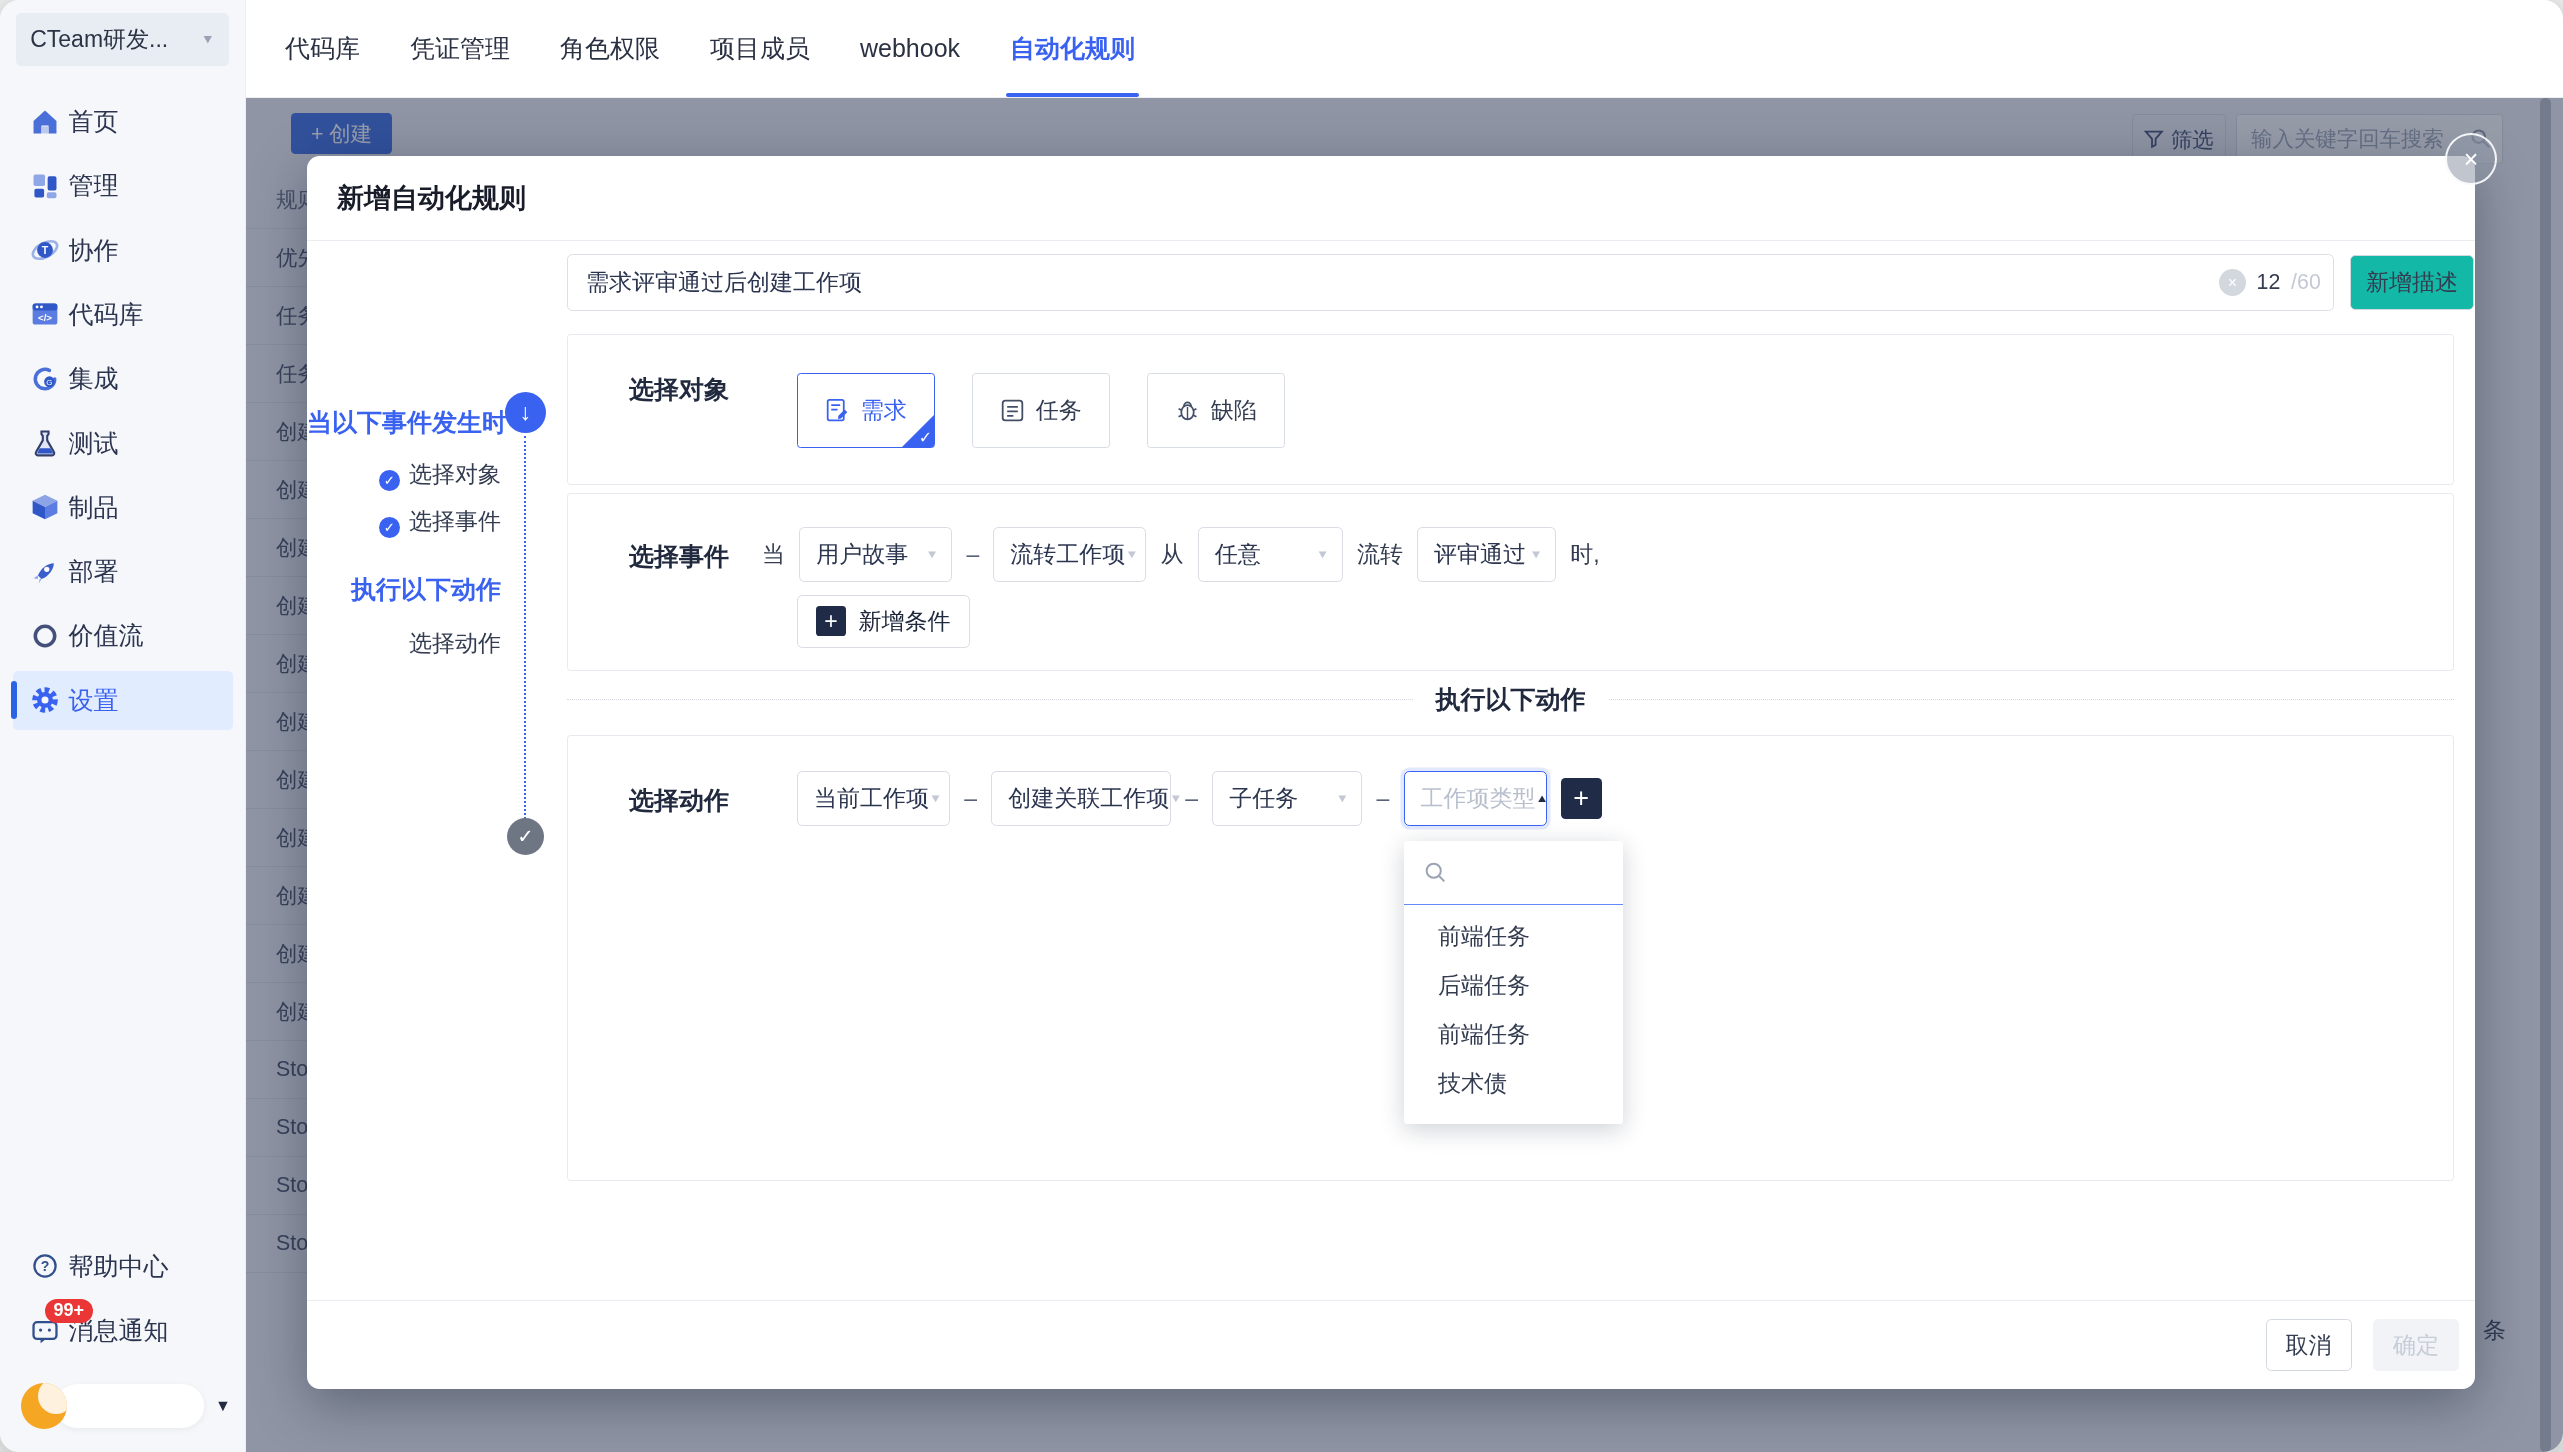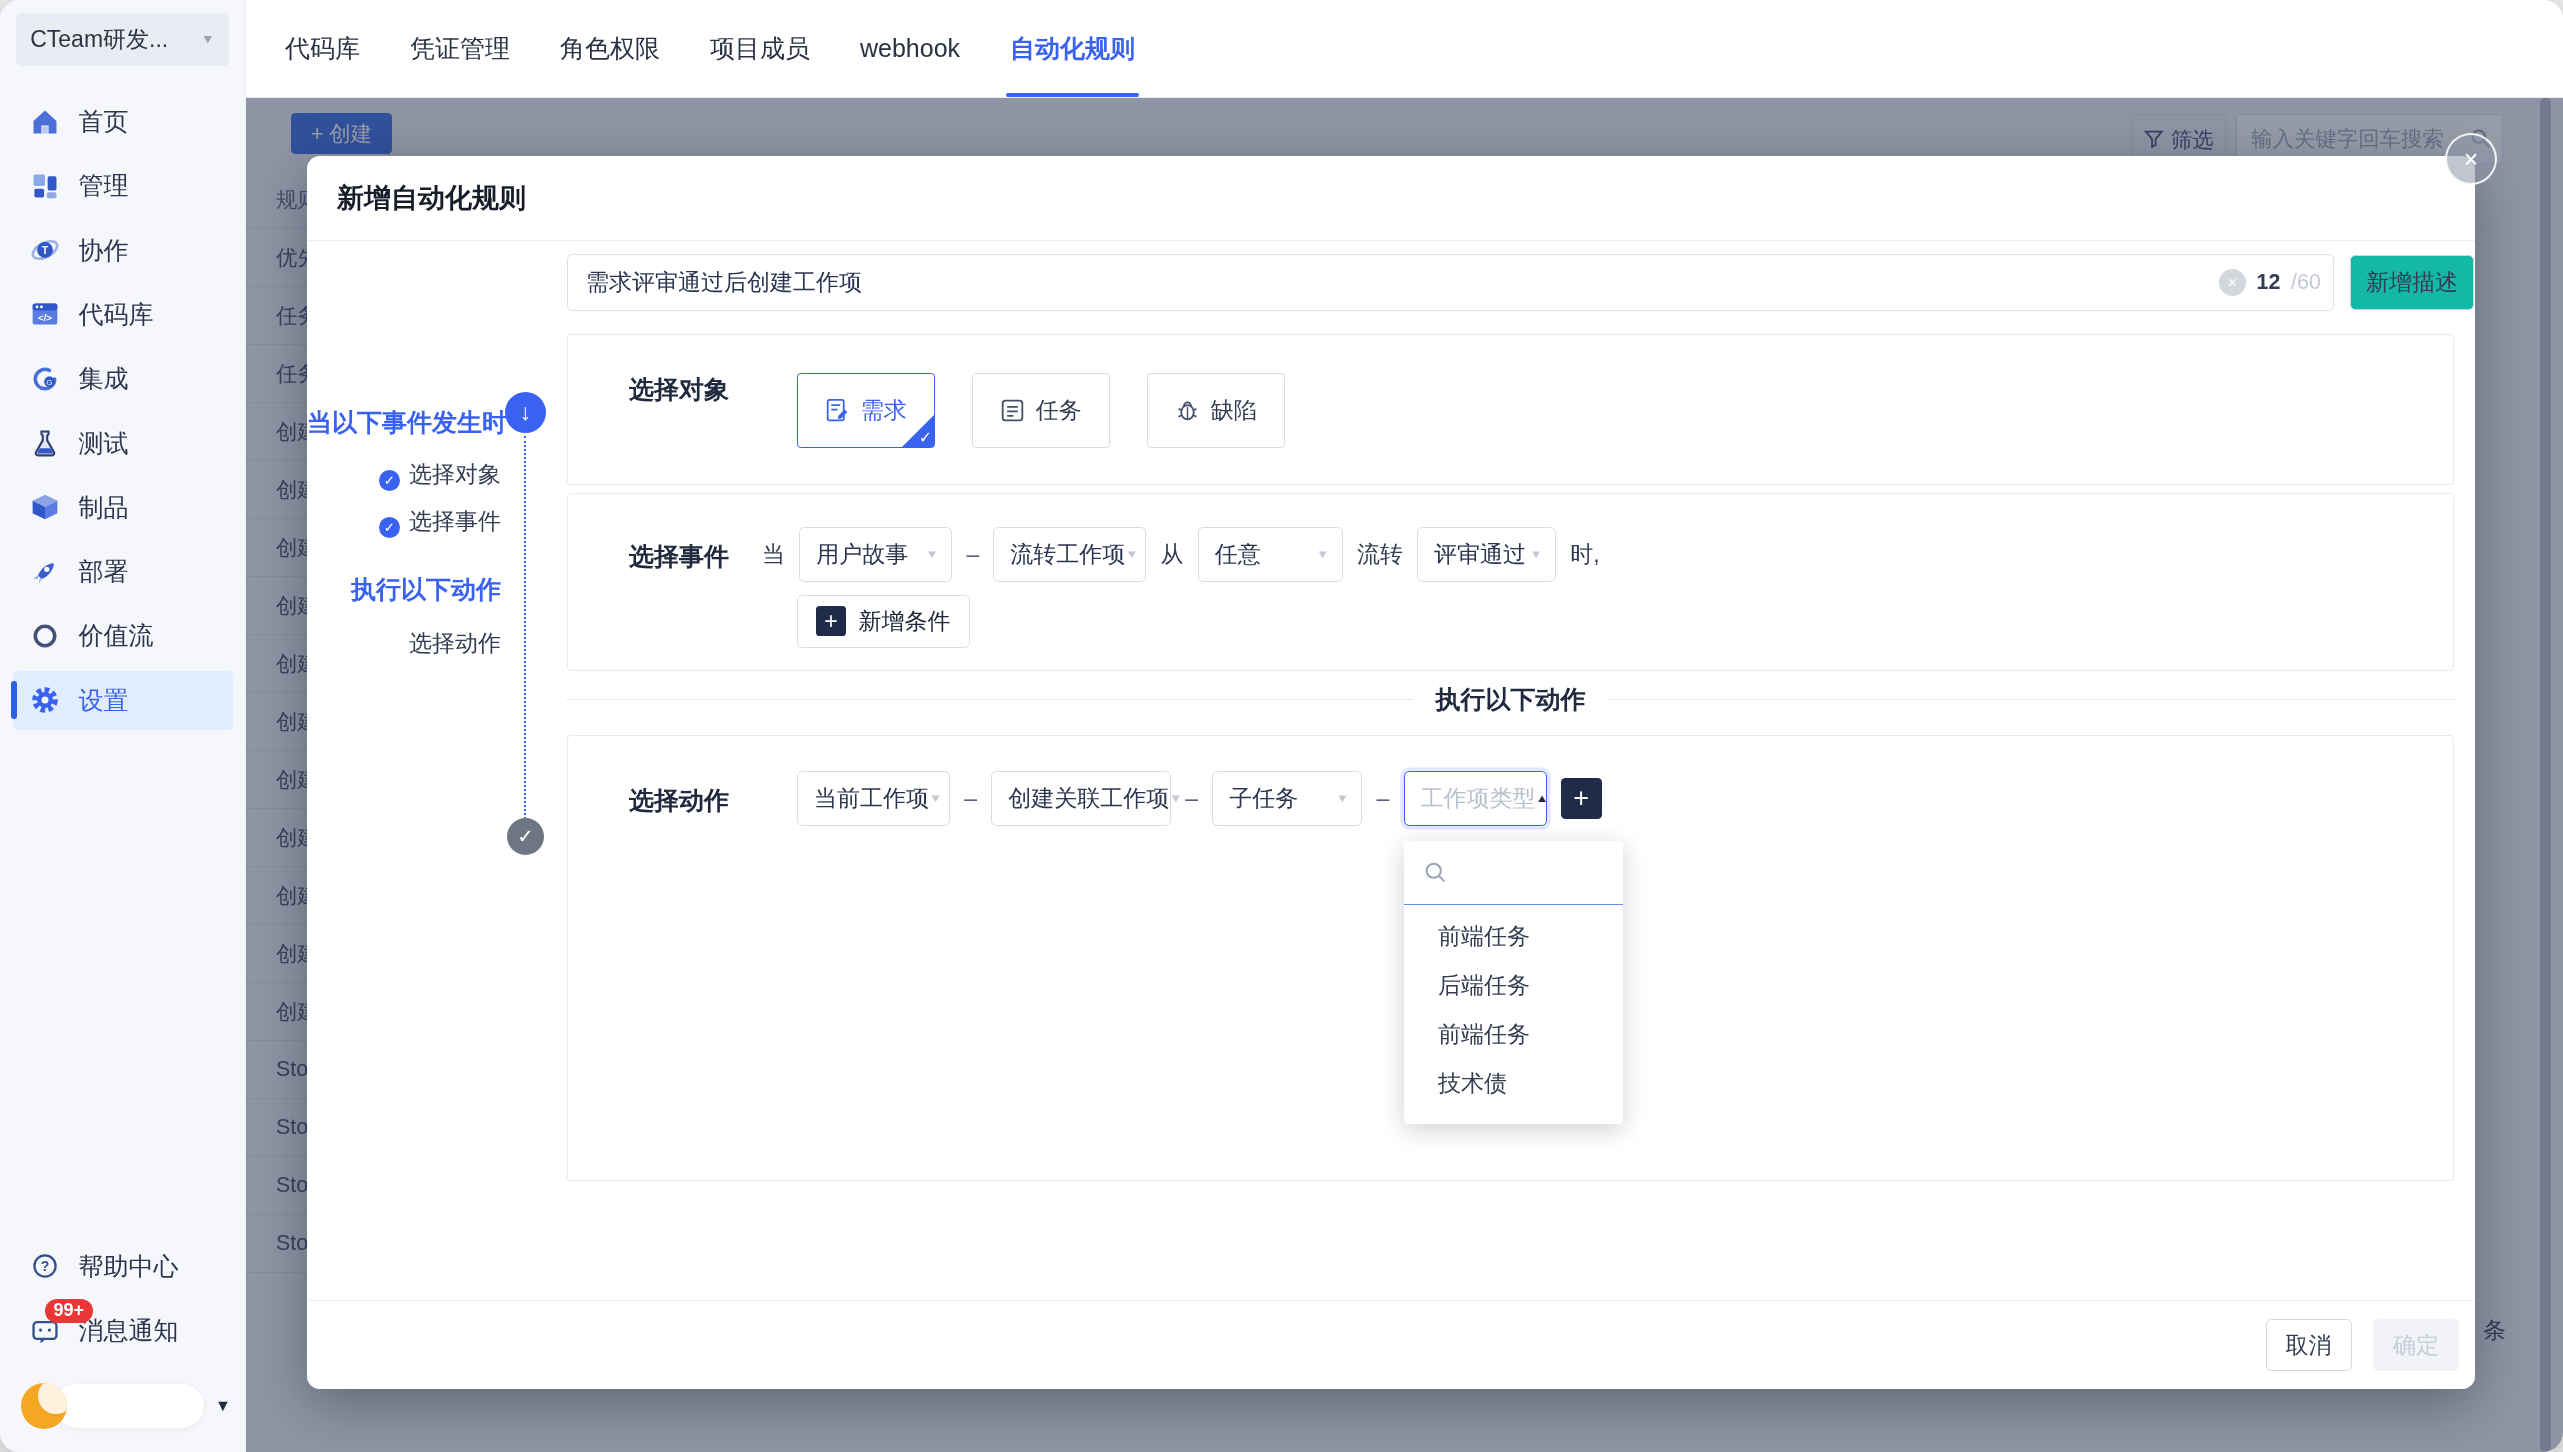--- a/index.html
+++ b/index.html
@@ -9,21 +9,21 @@
 
   
   .sidebar{position:absolute;left:0;top:0;width:246px;height:100%;background:#f5f7fa;z-index:3;
            border-right:0.9px solid #eceef2;display:flex;flex-direction:column;}
   .logo{display:flex;align-items:center;gap:9px;padding:30px 0 18px 21.4px;}
   .logo-text{color:#3a62f0;font-size:27px;font-weight:bold;letter-spacing:0.4px;white-space:nowrap;}
   .proj{margin:12.5px 16px 7.1px 16px;height:53px;background:#e8ecf3;border-radius:5.3px;display:flex;align-items:center;
         padding:0 14.2px;font-size:23px;color:#2b3344;justify-content:space-between;cursor:pointer;}
   .proj .caret-dn{color:#9aa3b4;font-size:14.2px;}
   .nav-items{flex:0 0 auto;padding-top:14.2px;}
-  .s-item{position:relative;height:59px;margin:5.3px 12.5px;border-radius:5.3px;display:flex;align-items:center;gap:18px;
+  .s-item{position:relative;height:59px;margin:5.3px 12.5px;border-radius:5.3px;display:flex;align-items:center;gap:8px;
           padding-left:16px;font-size:25px;color:#2c3550;cursor:pointer;}
   .s-item .ic{width:32px;height:32px;flex:0 0 32px;display:flex;align-items:center;justify-content:center;}
   .s-item.active{background:#e1ecff;color:#3a62f0;}
   .s-item.active::before{content:"";position:absolute;left:-1.8px;top:10.7px;bottom:10.7px;width:6.2px;border-radius:3.6px;background:#2b62e3;}
   .s-bottom{margin-top:auto;padding-bottom:23px;}
   .badge{position:absolute;top:-16px;left:16px;background:#ea3636;color:#fff;font-size:18px;border-radius:16px;
          padding:1.8px 9px;font-weight:bold;}
   .user-row{display:flex;align-items:center;margin:23px 14.2px 0 21.4px;gap:3.6px;}
   .avatar{width:46px;height:46px;border-radius:50%;background:#f5a623;position:relative;overflow:hidden;flex:0 0 46px;}
   .avatar::after{content:"";position:absolute;right:-7.1px;top:-5.3px;width:36px;height:36px;border-radius:50%;background:#fff;opacity:.85;}
@@ -64,21 +64,21 @@
   .modal-close{position:absolute;left:2445px;top:133px;width:52px;height:52px;border-radius:50%;z-index:21;
                background:rgba(141,150,166,.55);border:2.7px solid rgba(255,255,255,.9);color:#fff;font-size:25px;
                display:flex;align-items:center;justify-content:center;cursor:pointer;line-height:1;}
 
   .name-input{position:absolute;left:260px;top:98px;width:1767px;height:57px;border:0.9px solid #dcdfe6;border-radius:5.3px;
               font-size:23px;color:#2c3550;padding:0 214px 0 18px;}
   .name-extra{position:absolute;left:1903px;top:98px;width:125px;height:57px;display:flex;align-items:center;
               justify-content:flex-end;gap:10.7px;padding-right:14.2px;}
   .clear-ic{width:27px;height:27px;border-radius:50%;background:#d3d7de;color:#fff;font-size:16px;display:flex;
             align-items:center;justify-content:center;cursor:pointer;}
-  .cnt-cur{font-size:21.4px;color:#333c50;font-weight:bold;}
+  .cnt-cur{font-size:21.4px;color:#333c50;font-weight:normal;}
   .cnt-max{font-size:21.4px;color:#c3c9d4;}
   .adddesc-btn{position:absolute;left:2043px;top:99px;width:124px;height:55px;background:#14b8a6;border:0.9px solid #d4d8df;
                border-radius:5.3px;font-size:23px;color:#333c50;}
 
   .sec{position:absolute;left:260px;width:1887px;border:0.9px solid #e7e9ef;border-radius:3.6px;background:#fff;}
   .sec1{top:178px;height:151px;}
   .sec2{top:337px;height:178px;}
   .sec3{top:579px;height:446px;}
   .sec-grid{display:grid;grid-template-columns:133px 1fr;padding-left:61px;align-items:start;}
   .sec-label{font-size:25px;font-weight:bold;color:#20293d;white-space:nowrap;}

